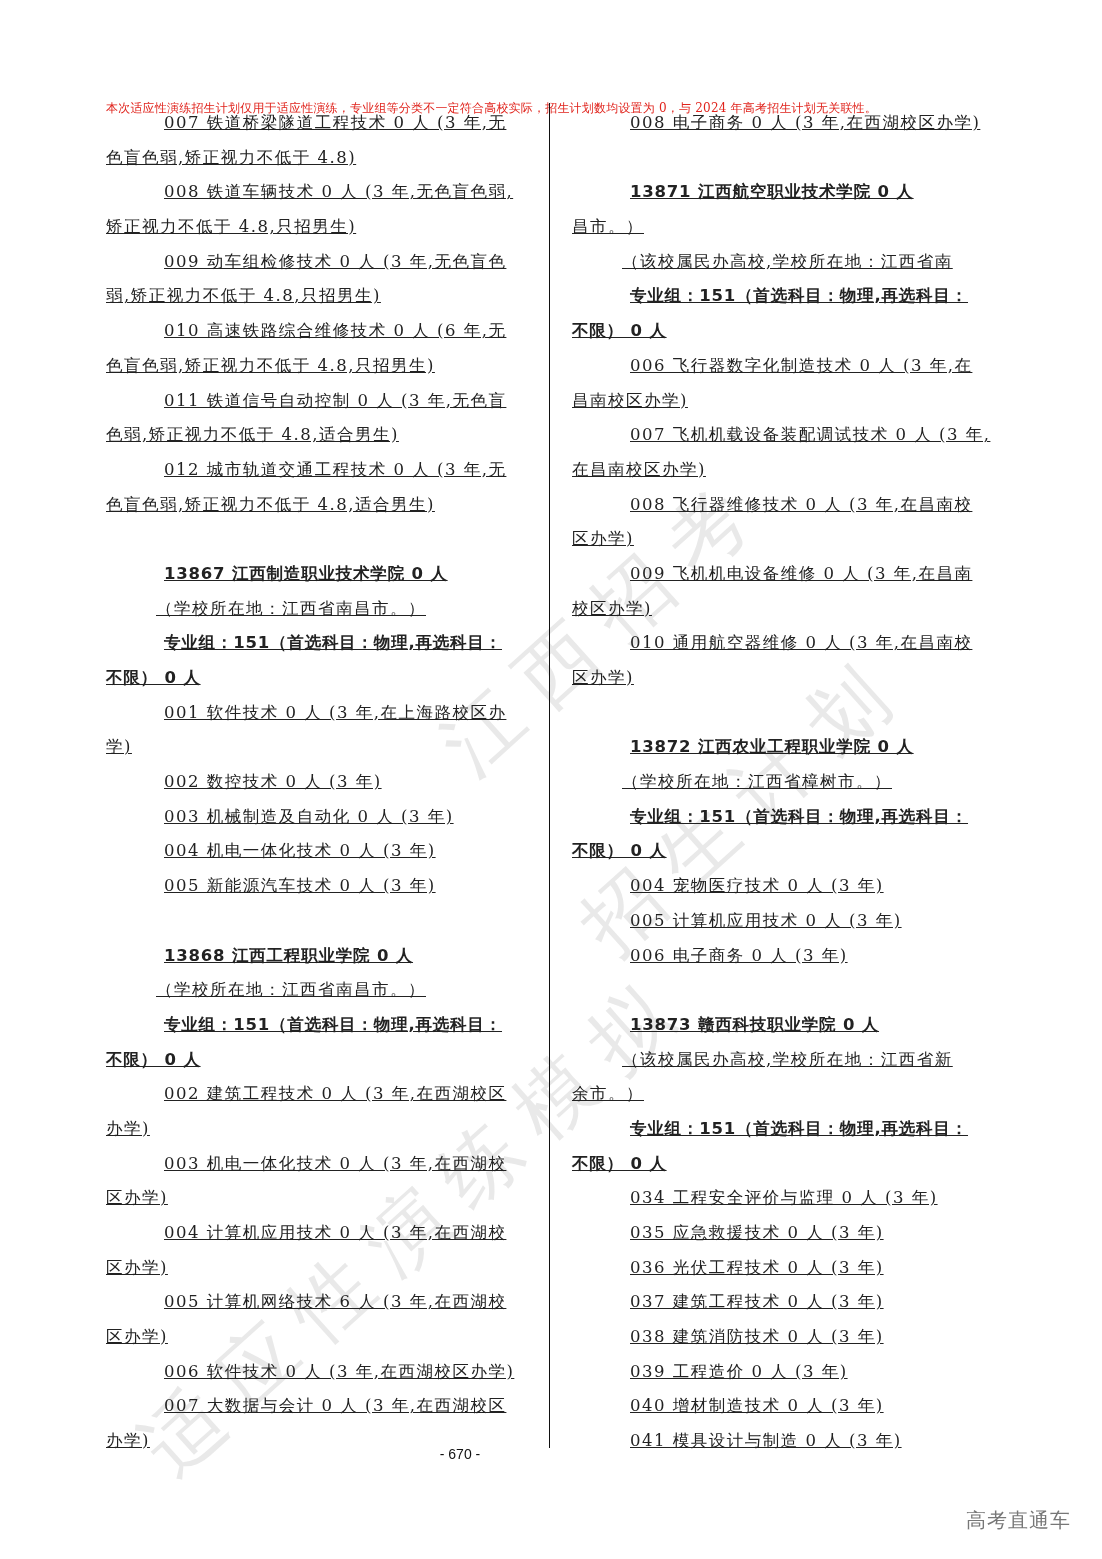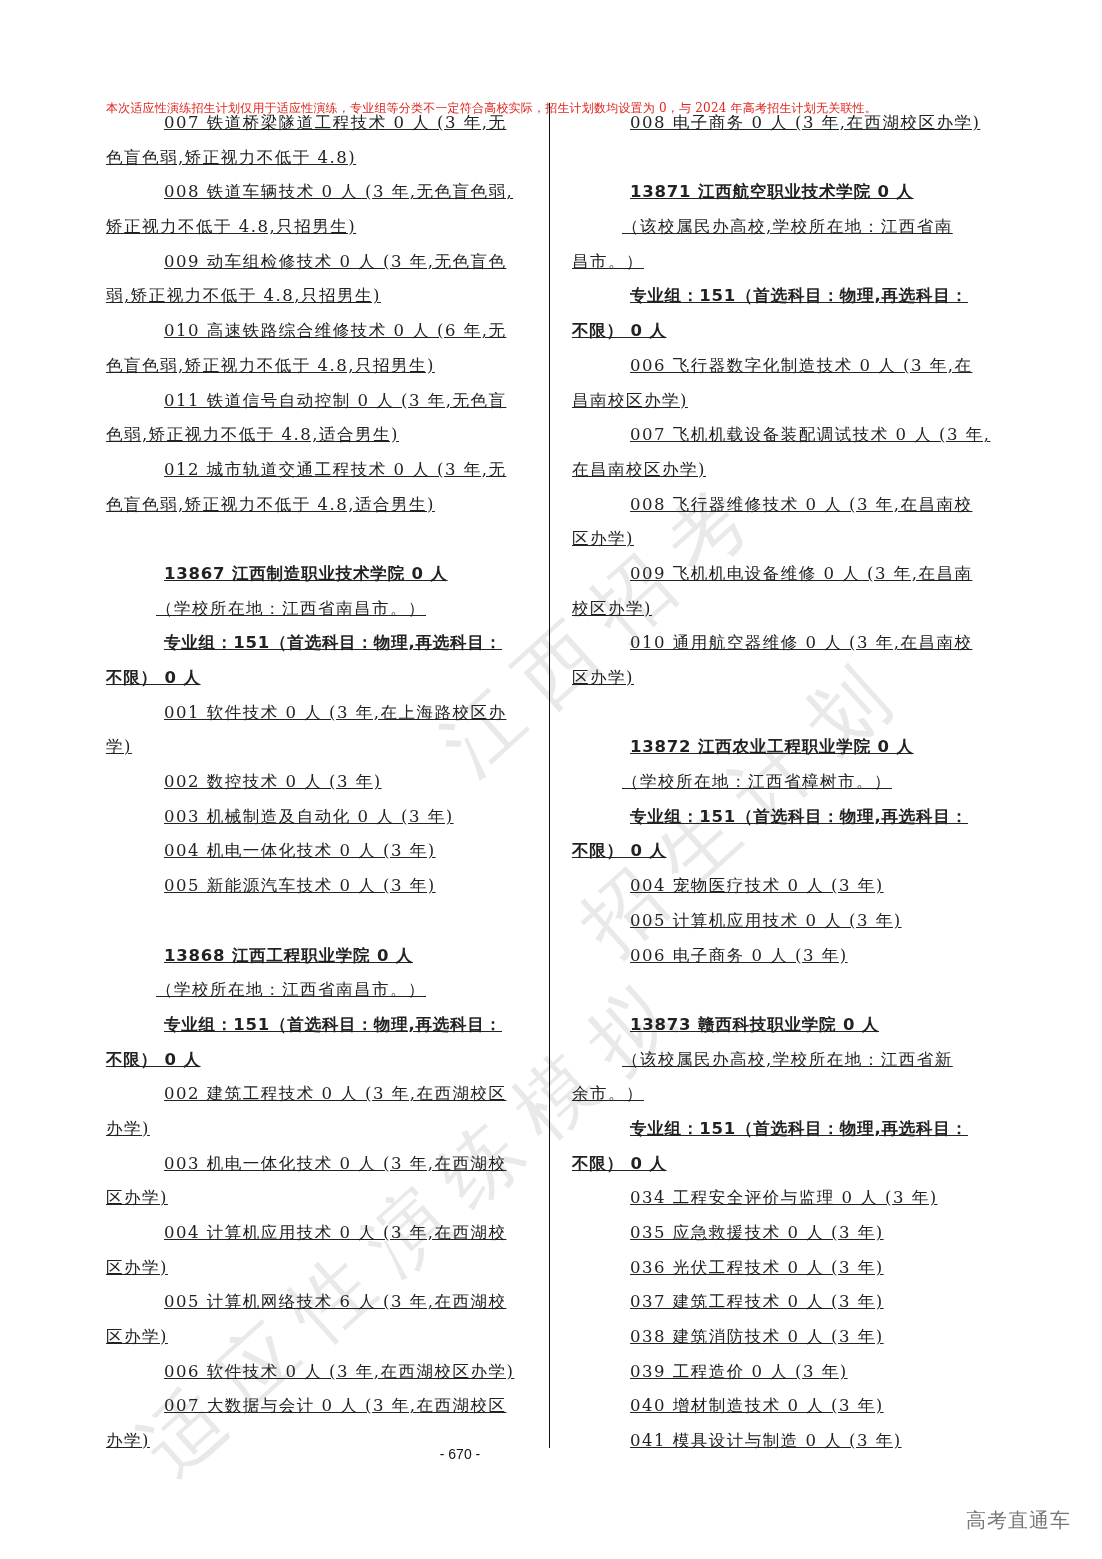--- a/index.html
+++ b/index.html
@@ -86,22 +86,22 @@
     <div class="line ind">005 计算机网络技术 6 人 (3 年,在西湖校</div>
     <div class="line">区办学)</div>
     <div class="line ind">006 软件技术 0 人 (3 年,在西湖校区办学)</div>
     <div class="line ind">007 大数据与会计 0 人 (3 年,在西湖校区</div>
     <div class="line">办学)</div>
   </div>
 <div class="col right" id="rightCol">
     <div class="line ind">008 电子商务 0 人 (3 年,在西湖校区办学)</div>
     <div class="gap"></div>
     <div class="line ind bold">13871 江西航空职业技术学院 0 人</div>
+    <div class="line">昌市。）</div>
     <div class="line ind" style="padding-left: 50px;">（该校属民办高校,学校所在地：江西省南</div>
-    <div class="line">昌市。）</div>
     <div class="line ind bold">专业组：151（首选科目：物理,再选科目：</div>
     <div class="line bold">不限） 0 人</div>
     <div class="line ind">006 飞行器数字化制造技术 0 人 (3 年,在</div>
     <div class="line">昌南校区办学)</div>
     <div class="line ind">007 飞机机载设备装配调试技术 0 人 (3 年,</div>
     <div class="line">在昌南校区办学)</div>
     <div class="line ind">008 飞行器维修技术 0 人 (3 年,在昌南校</div>
     <div class="line">区办学)</div>
     <div class="line ind">009 飞机机电设备维修 0 人 (3 年,在昌南</div>
     <div class="line">校区办学)</div>

